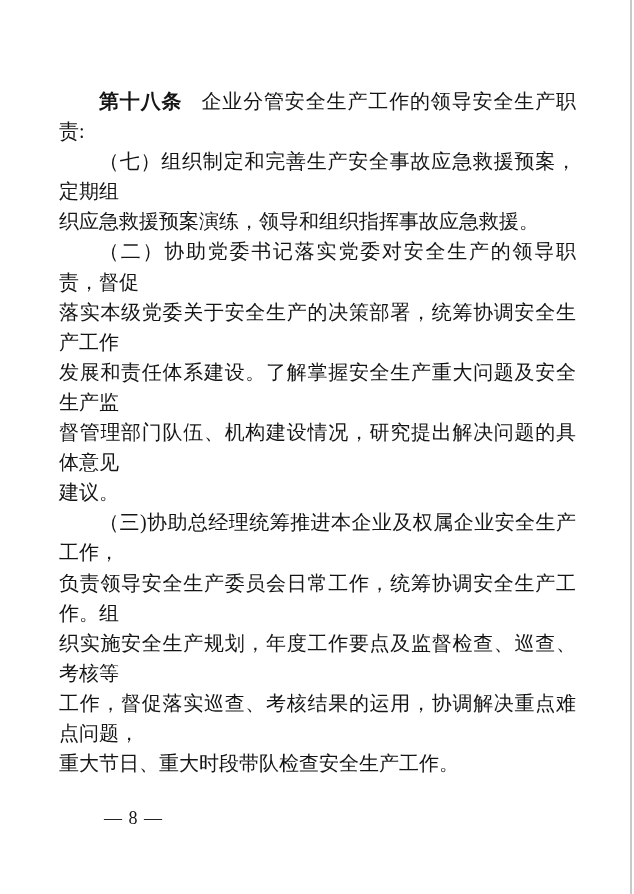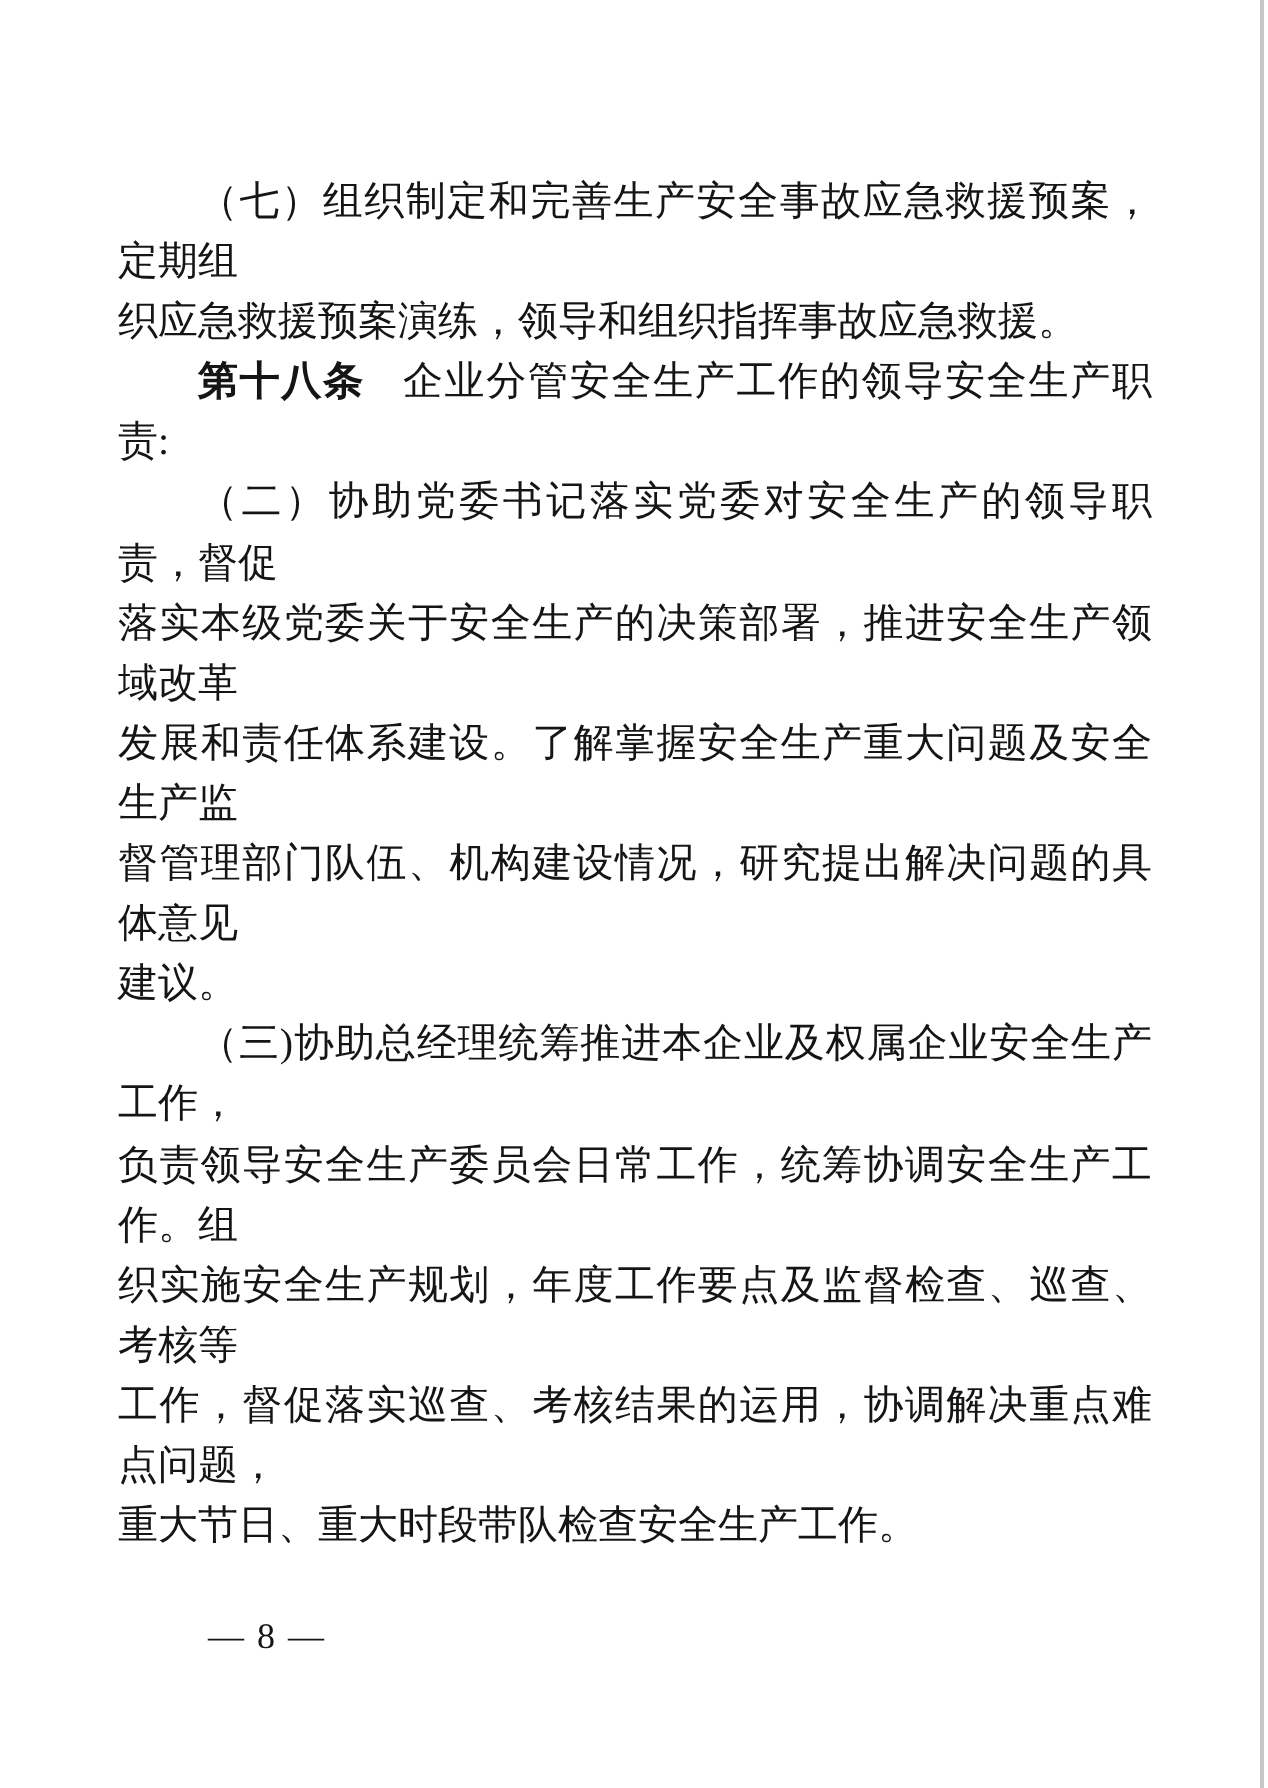--- a/index.html
+++ b/index.html
@@ -52,28 +52,28 @@
     color: #151515;
     letter-spacing: 1px;
   }
 </style>
 </head>
 <body>
 
 <div class="page">
 
   <div class="textblock">
+    <p><span class="article-num">第十八条</span><span>企业分管安全生产工作的领导安全生产职责:</span></p>
+
     <p>（七）组织制定和完善生产安全事故应急救援预案，定期组
 织应急救援预案演练，领导和组织指挥事故应急救援。</p>
 
-    <p><span class="article-num">第十八条</span><span>企业分管安全生产工作的领导安全生产职责:</span></p>
-
 
     <p>（二）协助党委书记落实党委对安全生产的领导职责，督促
-落实本级党委关于安全生产的决策部署，推进安全生产领域改革
+落实本级党委关于安全生产的决策部署，统筹协调安全生产工作
 发展和责任体系建设。了解掌握安全生产重大问题及安全生产监
 督管理部门队伍、机构建设情况，研究提出解决问题的具体意见
 建议。</p>
 
     <p>（三)协助总经理统筹推进本企业及权属企业安全生产工作，
 负责领导安全生产委员会日常工作，统筹协调安全生产工作。组
 织实施安全生产规划，年度工作要点及监督检查、巡查、考核等
 工作，督促落实巡查、考核结果的运用，协调解决重点难点问题，
 重大节日、重大时段带队检查安全生产工作。</p>
 

